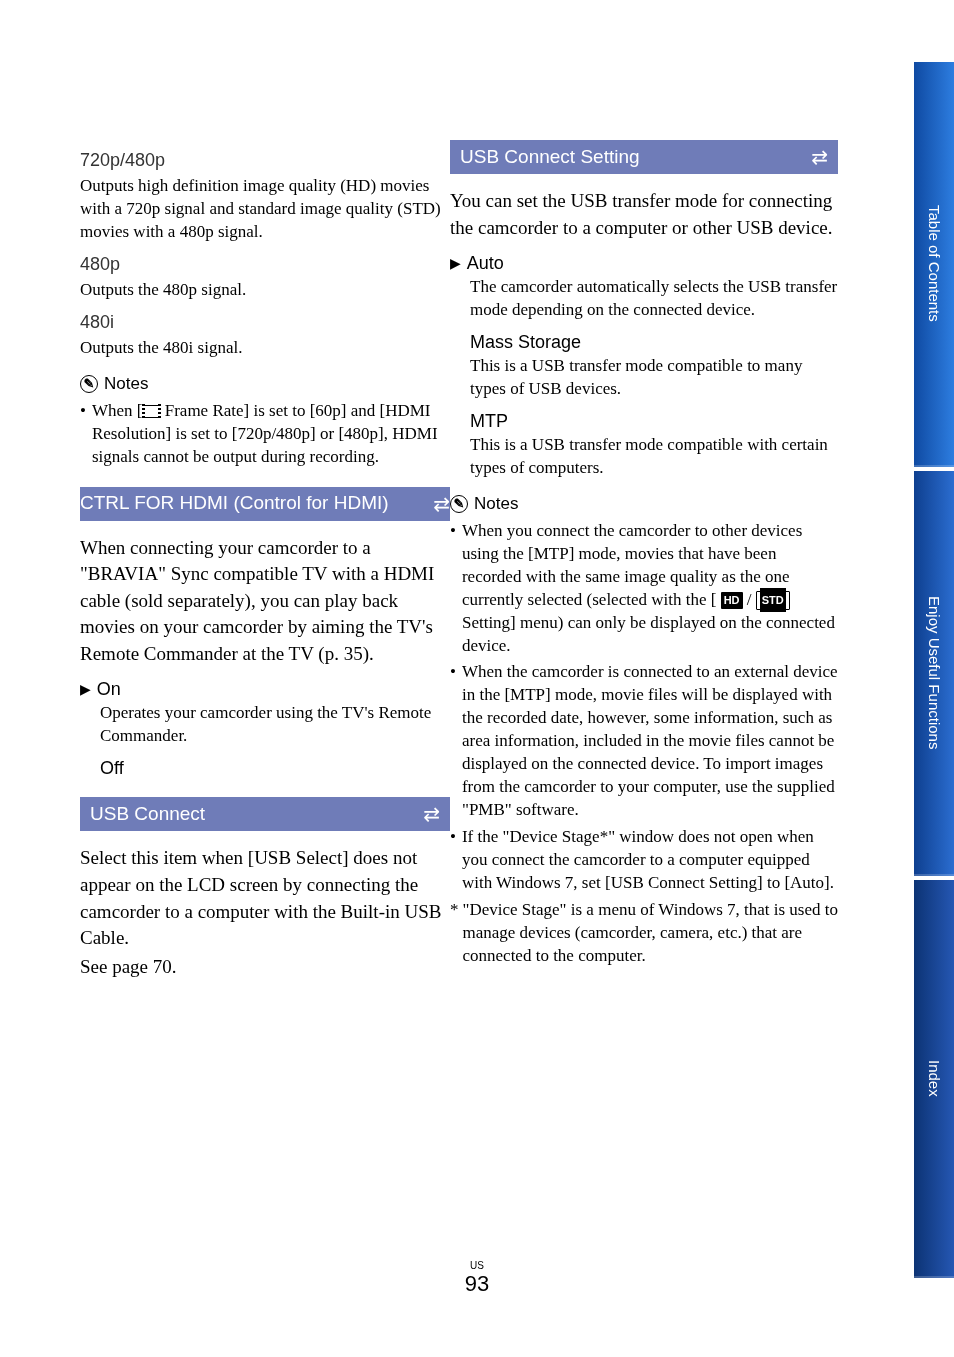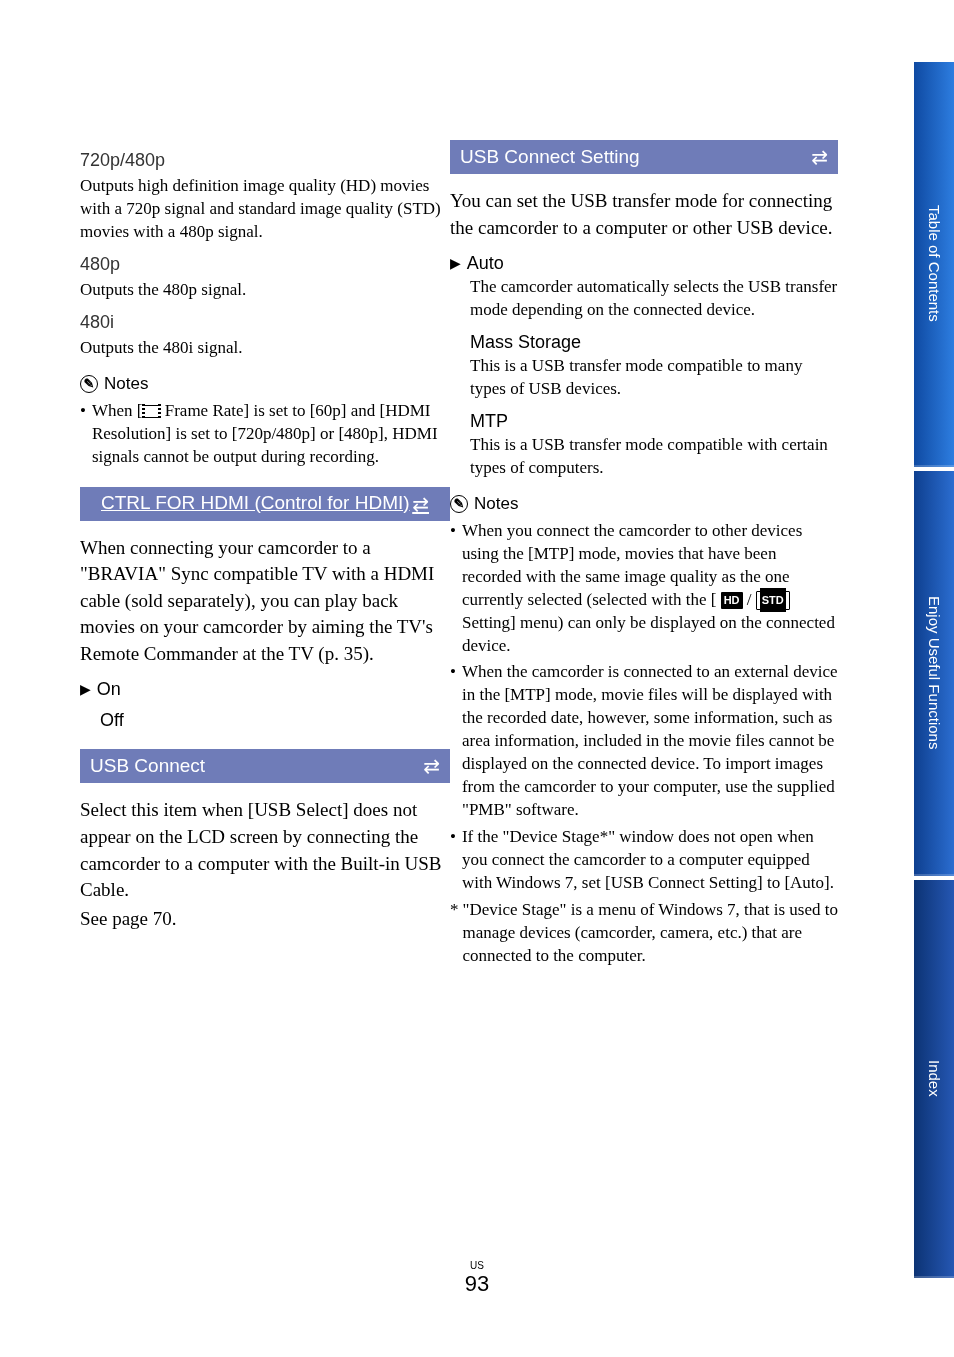--- a/index.html
+++ b/index.html
@@ -67,21 +67,21 @@
     font-family: Arial, Helvetica, sans-serif;
     font-size: 19px;
     padding: 3px 10px;
     margin-top: 18px;
     margin-bottom: 14px;
     display: flex;
     justify-content: space-between;
     align-items: center;
     min-height: 34px;
   }
-  .section-bar.tall { padding: 4px 21px; line-height: 1.3; text-decoration: underline; }
+  .section-bar.tall { padding: 4px 0; line-height: 1.3; }
   .swap-icon { font-size: 20px; }
   .intro-text {
     font-size: 19px;
     line-height: 1.4;
     margin-bottom: 12px;
   }
   .option-row {
     display: flex;
     align-items: center;
     gap: 6px;
@@ -199,20 +199,21 @@
       <span>CTRL FOR HDMI (Control for HDMI)</span>
       <span class="swap-icon">⇄</span>
     </div>
 
     <div class="intro-text">When connecting your camcorder to a "BRAVIA" Sync compatible TV with a HDMI cable (sold separately), you can play back movies on your camcorder by aiming the TV's Remote Commander at the TV (p. 35).</div>
 
     <div class="option-row">
       <span class="play-icon">▶</span>
       <span class="option-label">On</span>
     </div>
+    <div class="option-desc">Operates your camcorder using the TV's Remote Commander.</div>
 
     <div class="option-row" style="margin-left:20px">
       <span class="option-label">Off</span>
     </div>
 
     <div class="section-bar">
       <span>USB Connect</span>
       <span class="swap-icon">⇄</span>
     </div>
 

